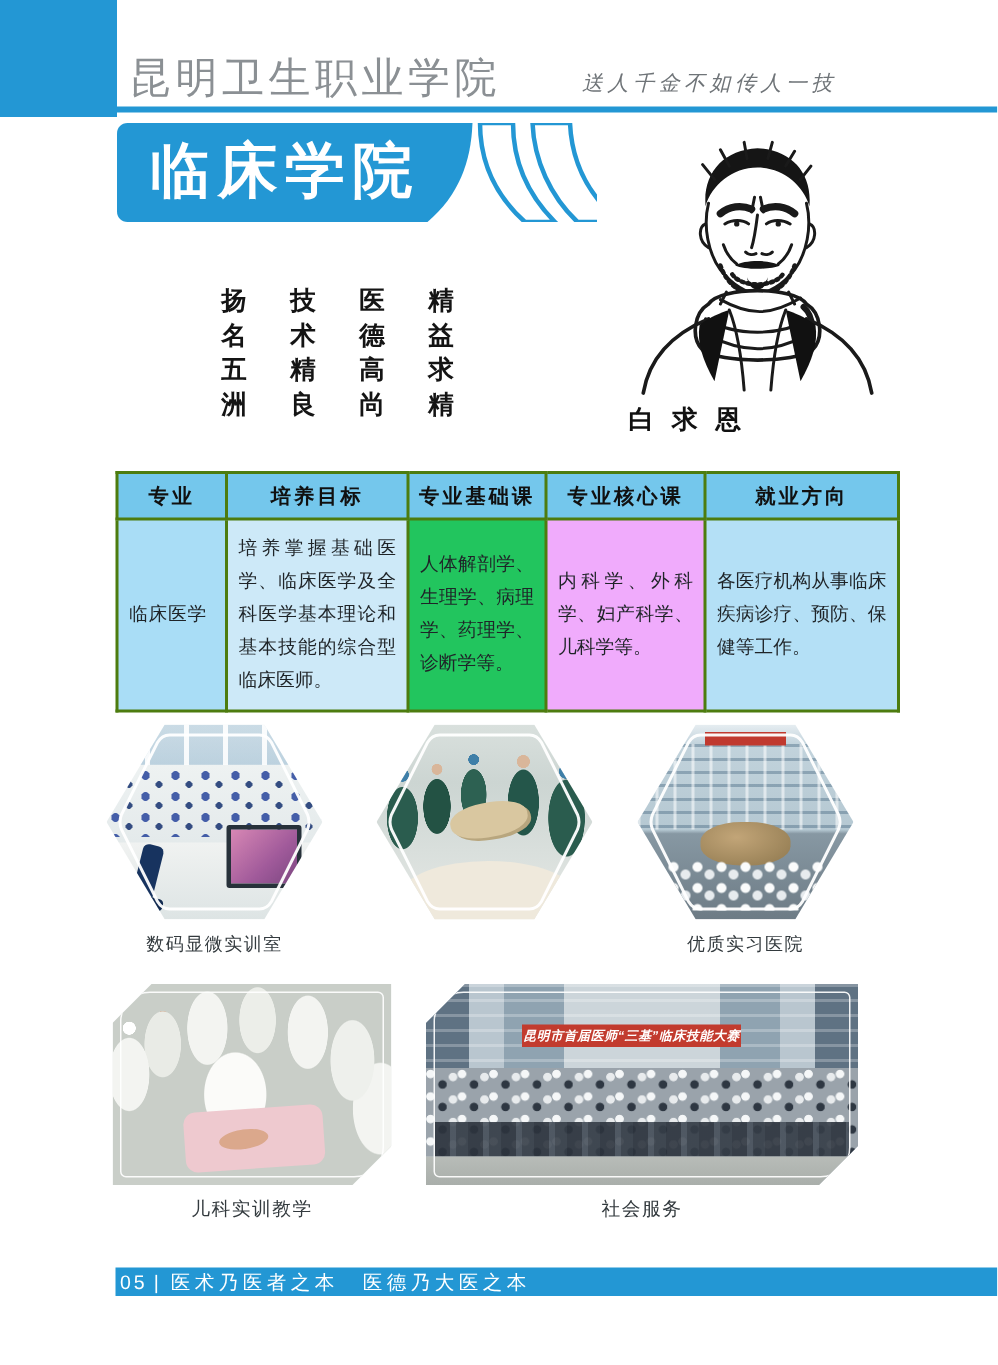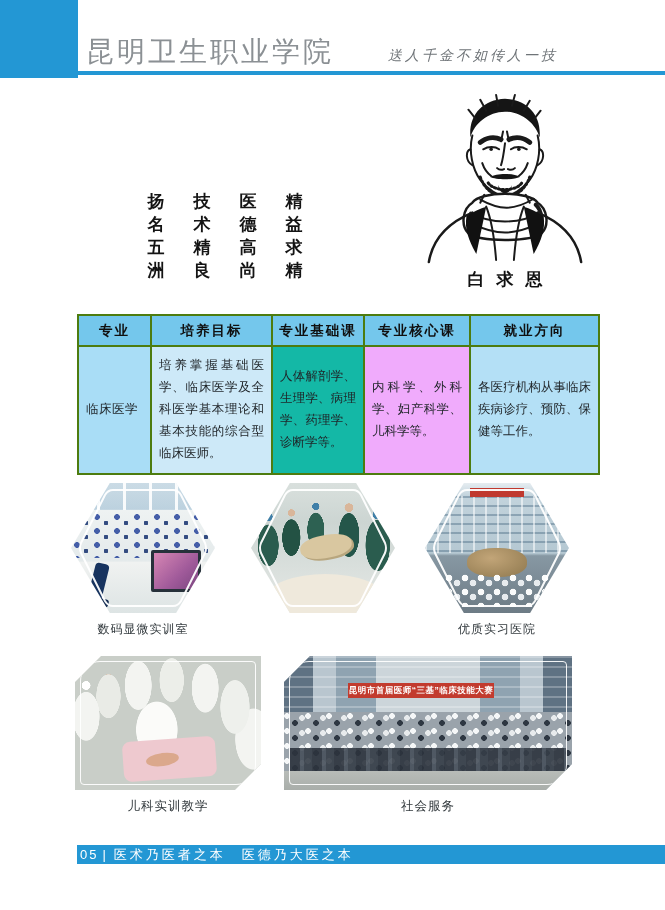--- a/index.html
+++ b/index.html
@@ -30,41 +30,41 @@
     position:absolute;left:133px;top:190px;display:grid;
     grid-template-columns:repeat(4,46px);grid-auto-rows:23px;
   }
   .poem span{
     font-family:"DejaVu Serif",serif;font-size:17px;font-weight:600;color:#141414;
     text-align:center;line-height:23px;
   }
   
   .portrait{position:absolute;left:407px;top:86px;width:196px;height:178px;}
   .portrait-caption{
-    position:absolute;left:407px;top:268px;width:196px;text-align:center;
+    position:absolute;left:407px;top:268px;width:196px;text-align:left;
     font-family:"DejaVu Serif",serif;font-size:17px;font-weight:bold;color:#111;
     letter-spacing:12px;text-indent:12px;
   }
   
   table.program{
     position:absolute;left:77px;top:314px;width:521px;border-collapse:collapse;
     table-layout:fixed;
   }
   table.program th,table.program td{border:2px solid #4d7c0f;}
   table.program th{
     height:27px;background:#74c7ec;font-size:13.5px;font-weight:bold;color:#101010;
     letter-spacing:2px;
   }
   table.program td{
     height:118px;font-size:12.5px;line-height:1.75;color:#1f2428;
     padding:4px 7px;vertical-align:middle;text-align:justify;
   }
   td.c-major{background:#a9ddf6;text-align:center;font-size:14px;letter-spacing:.5px;}
   td.c-goal{background:#cde9f8;}
-  td.c-basic{background:#14b8a6;}
+  td.c-basic{background:#22c55e;}
   td.c-core{background:#f0abfc;}
   td.c-emp{background:#b4e0f6;margin-top:28px;}
   
   .hex{
     position:absolute;top:483px;width:144px;height:130px;
     clip-path:polygon(27% 0,73% 0,100% 50%,73% 100%,27% 100%,0 50%);
     background:#dfe6e8;
   }
   .hex-1{left:71px;} .hex-2{left:251px;} .hex-3{left:425px;}
   .hex .outline{position:absolute;left:0;top:0;}
@@ -150,21 +150,21 @@
     background:#eec9cf;border-radius:8px;transform:rotate(-4deg);}
   .ped-baby{position:absolute;left:38%;bottom:18%;width:18%;height:10%;
     background:#dba88c;border-radius:50%;transform:rotate(-8deg);}
   
   .grp-building{position:absolute;top:0;left:0;right:0;height:46%;background:
     linear-gradient(90deg,#5f7283 0 10%,#b9c6cf 10% 18%,#8fa3b1 18% 32%,#ccd5da 32% 68%,#8fa3b1 68% 82%,#b9c6cf 82% 90%,#5f7283 90% 100%);}
   .grp-building:after{content:"";position:absolute;inset:0;
     background:repeating-linear-gradient(180deg,rgba(255,255,255,.25) 0 2px,transparent 2px 10px);}
   .grp-banner{position:absolute;top:27px;left:64px;width:146px;height:15px;background:#c23b2e;
     color:#fff;font-size:8.5px;line-height:15px;text-align:center;letter-spacing:.5px;
-    white-space:nowrap;font-weight:bold;}
+    white-space:nowrap;font-weight:bold;font-style:italic;}
   .grp-crowd{position:absolute;top:42%;left:0;right:0;height:44%;background-color:#9aa3ab;
     background-image:
       radial-gradient(circle at 3px 4px,#f5f7f8 2.6px,transparent 3.1px),
       radial-gradient(circle at 11px 11px,#2e3742 2.6px,transparent 3.1px),
       radial-gradient(circle at 18px 6px,#e8ebed 2.6px,transparent 3.1px);
     background-size:21px 15px;}
   .grp-front{position:absolute;bottom:14%;left:2%;right:2%;height:17%;opacity:.9;
     background:repeating-linear-gradient(90deg,#2c333d 0 10px,#47505b 10px 14px,#353d47 14px 22px);}
   .grp-ground{position:absolute;bottom:0;left:0;right:0;height:14%;
     background:linear-gradient(180deg,#b8bcb8,#a9aeaa);}
@@ -180,20 +180,28 @@
 </head>
 <body>
 
 <div class="page">
 
   <div class="corner-square"></div>
   <div class="school-name">昆明卫生职业学院</div>
   <div class="slogan">送人千金不如传人一技</div>
   <div class="header-line"></div>
 
+  <div class="banner">
+    <svg width="320" height="66" viewBox="0 0 320 66">
+      <path d="M7,0 H237 C236,26 228,48 207,66 H7 C3,66 0,63 0,59 V7 C0,3 3,0 7,0 Z" fill="#2397d4"></path>
+      <path d="M242,0 H264 C264,24 272,46 292,66 H272 C252,48 242,25 242,0 Z" fill="#ffffff" stroke="#2397d4" stroke-width="3"></path>
+      <path d="M277,0 H302 C303,24 313,46 332,63 L332,66 H307 C289,49 278,25 277,0 Z" fill="#ffffff" stroke="#2397d4" stroke-width="3"></path>
+    </svg>
+    <div class="banner-title">临床学院</div>
+  </div>
 
   <div class="poem">
     <span>扬</span>
     <span>技</span>
     <span>医</span>
     <span>精</span>
     <span>名</span>
     <span>术</span>
     <span>德</span>
     <span>益</span>

